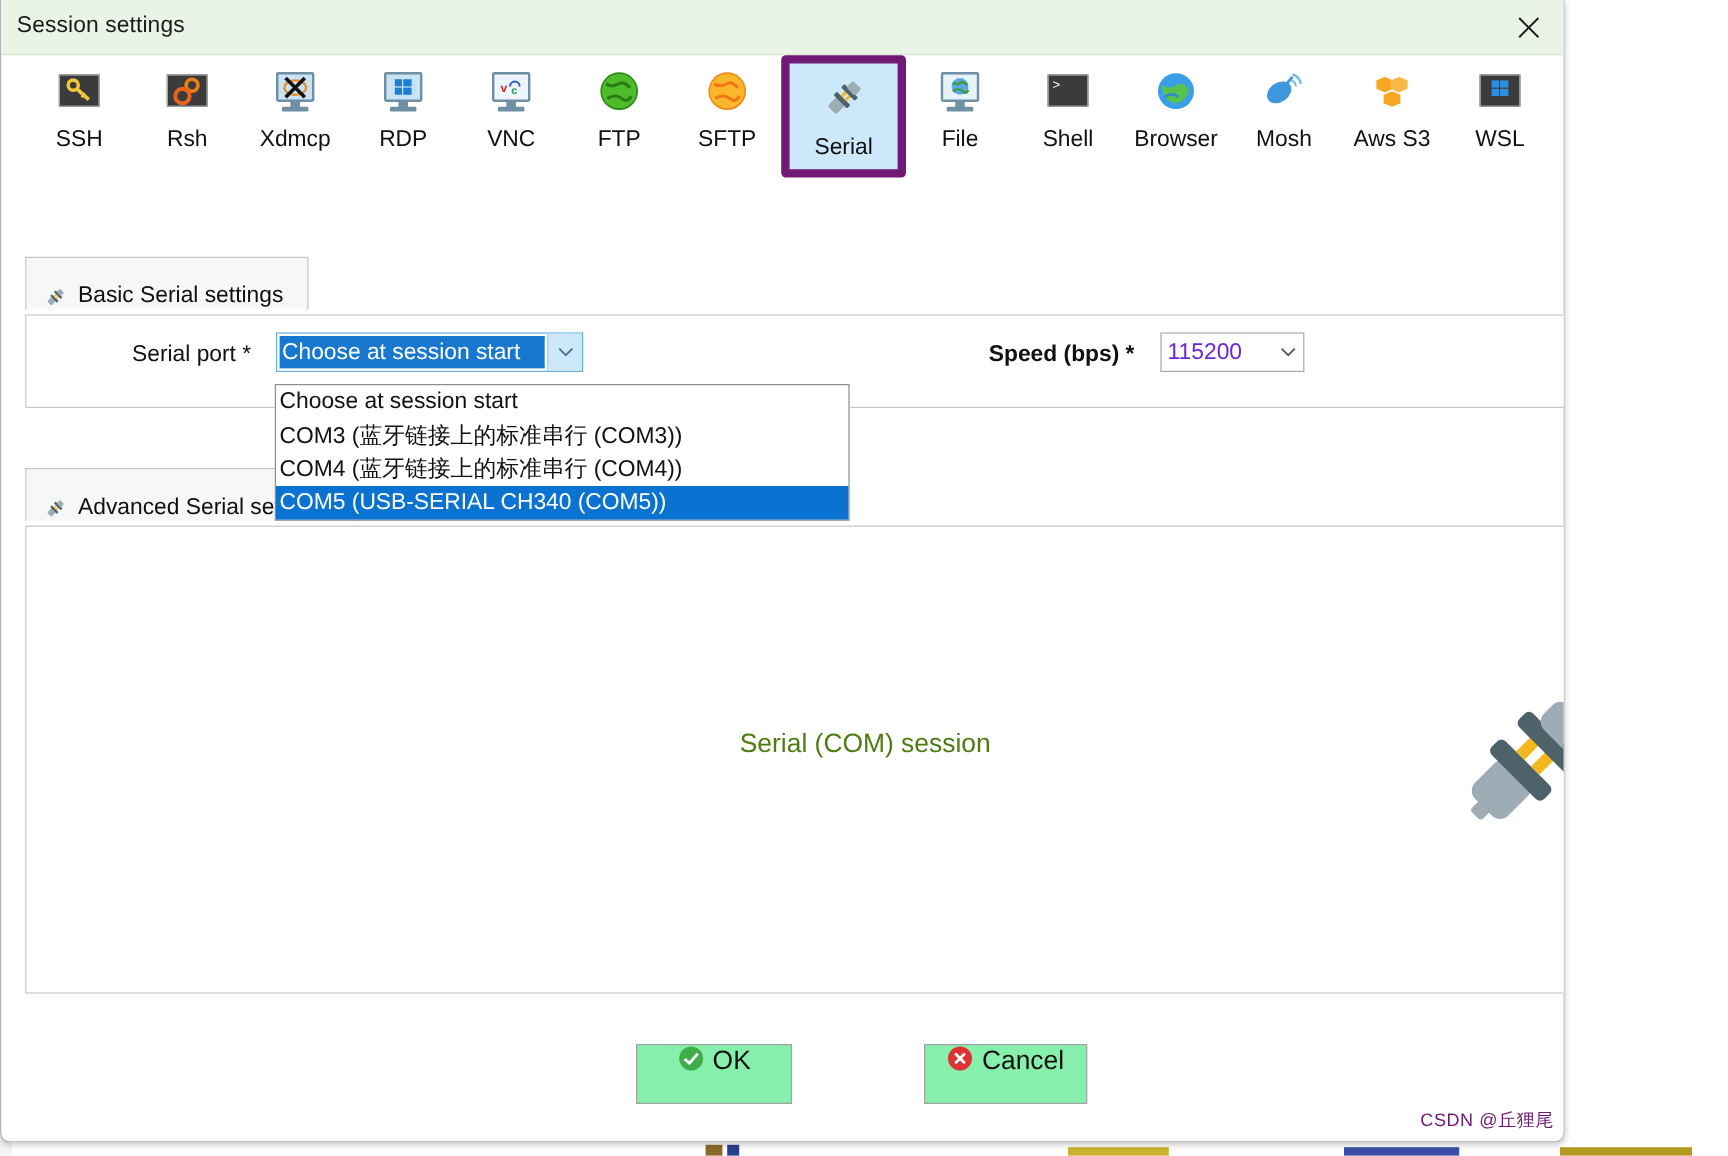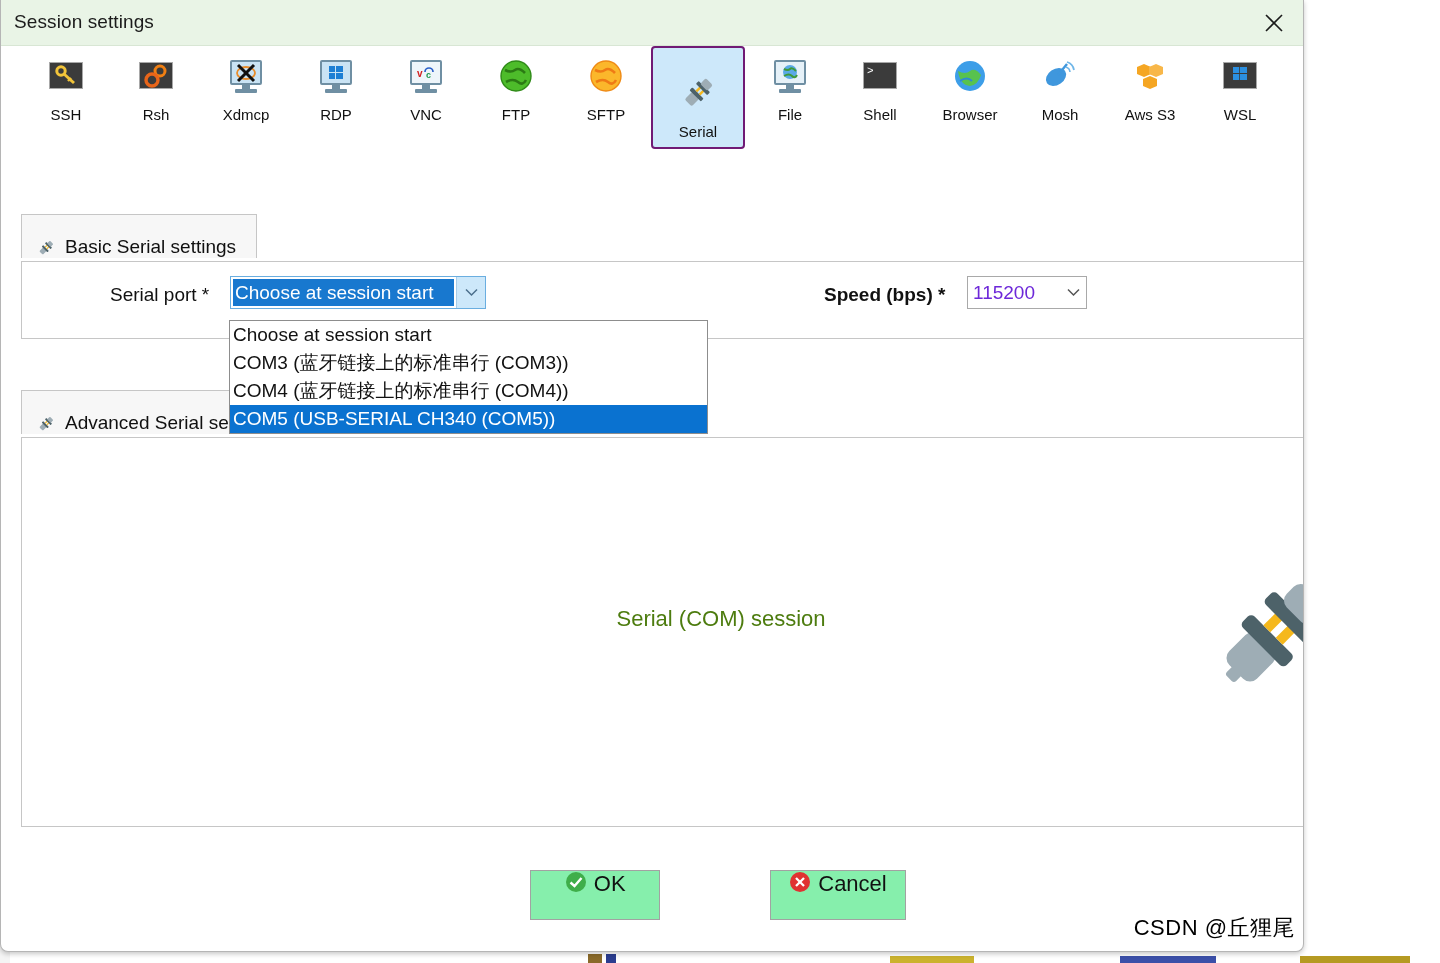--- a/index.html
+++ b/index.html
@@ -73,31 +73,31 @@
     padding-top: 10px;
     padding-bottom: 8px;
     display: flex;
     flex-direction: column;
     align-items: center;
     cursor: pointer;
     border-radius: 4px;
   }
   .session-type.selected {
     background: #cde8fa;
-    border: 2px solid #701a75;
-    padding-top: 25px;
+    border: 7px solid #701a75;
+    padding-top: 9px;
     padding-bottom: 7px;
   }
   .session-icon {
     width: 40px; height: 40px;
     position: relative;
     margin-bottom: 10px;
   }
   .session-label {
-    font-size: 15px;
+    font-size: 19px;
     color: #111111;
     white-space: nowrap;
   }
 
   
   .plate {
     position: absolute; left: 3px; top: 6px;
     width: 34px; height: 27px;
     background: #3b3b3b;
     border: 1px solid #a8a8a8;
@@ -267,22 +267,22 @@
     cursor: pointer;
     box-sizing: border-box;
     padding: 0 18px;
   }
   .btn-glyph { display: block; }
 
   
   #watermark {
     position: absolute;
     right: 8px; bottom: 8px;
-    font-size: 22px;
-    color: #000000;
+    font-size: 15px;
+    color: #701a75;
     letter-spacing: 0.5px;
     white-space: nowrap;
     user-select: none;
   }
 </style>
 </head>
 <body>
 
 <div id="host-backdrop">
   <div id="host-left-strip">

